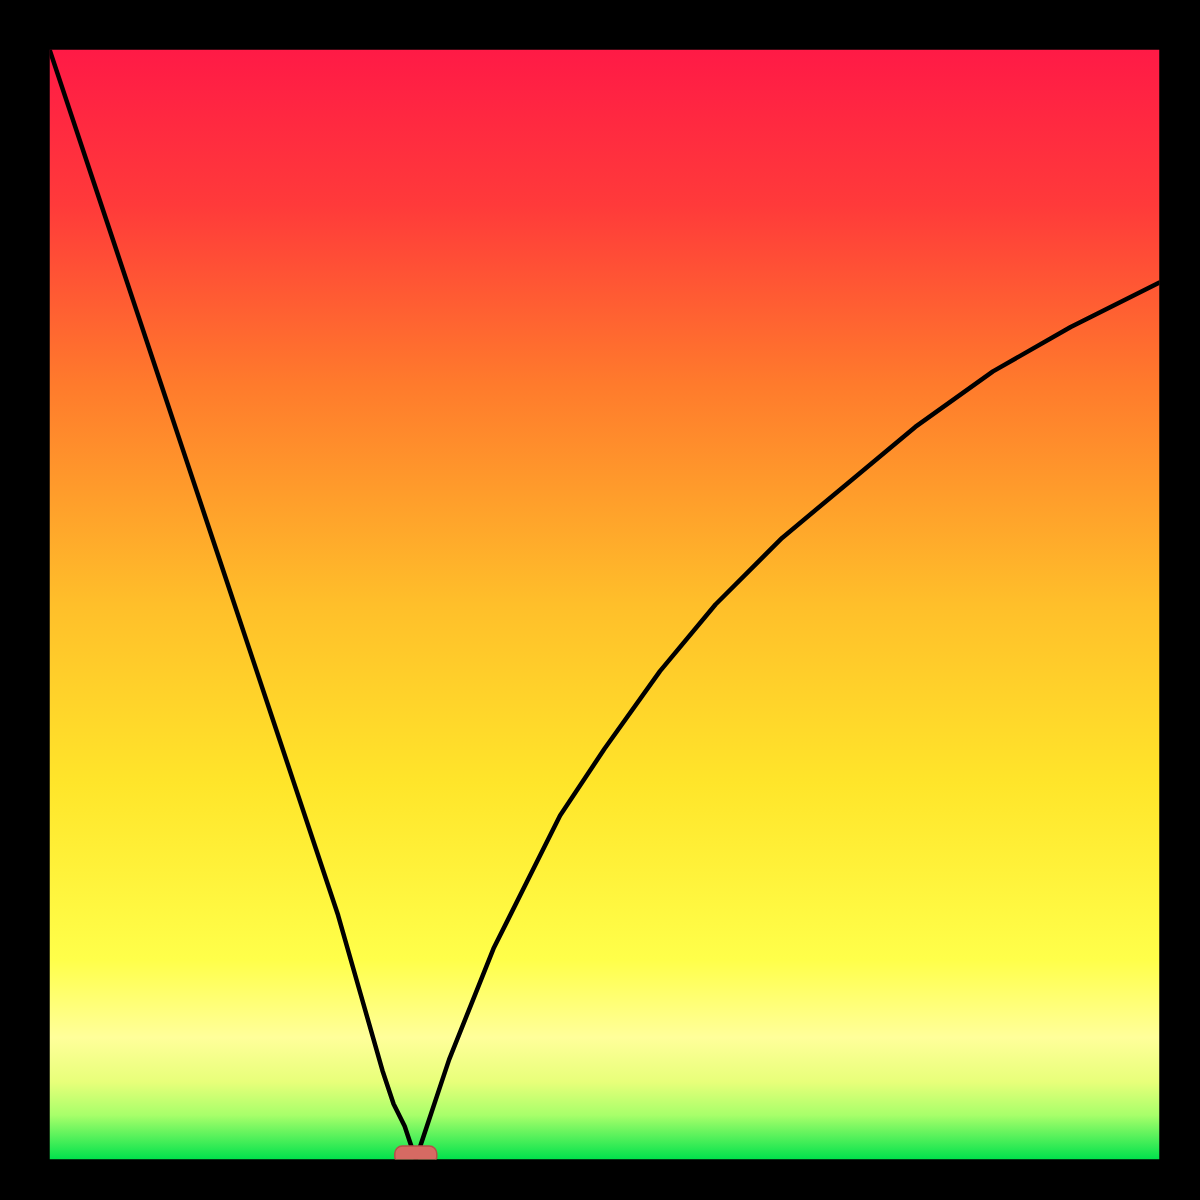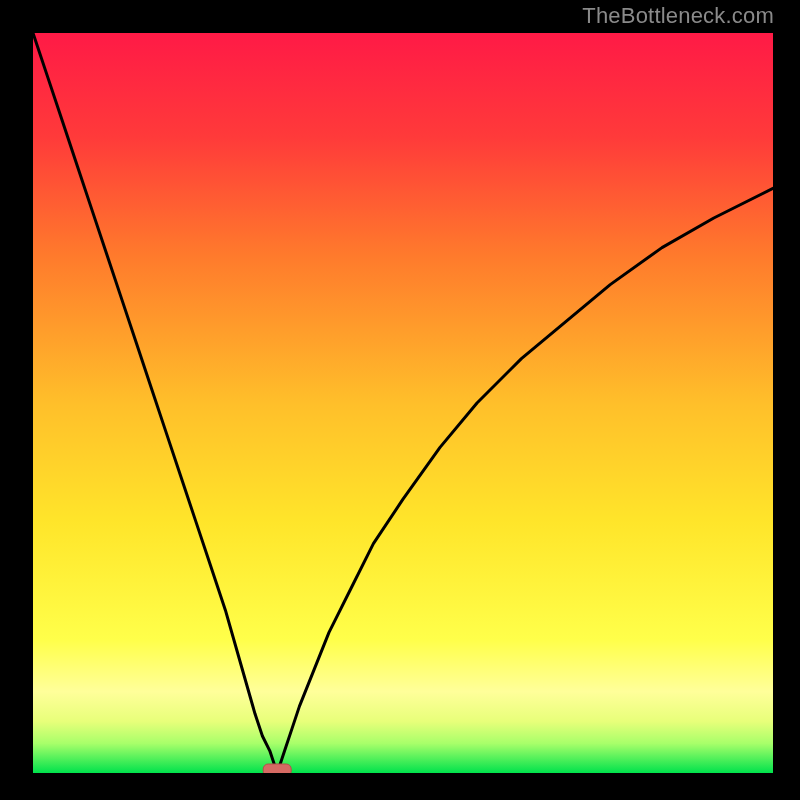--- a/index.html
+++ b/index.html
@@ -37,21 +37,20 @@
     display: block;
     width: 740px;
     height: 740px;
   }
 </style>
 </head>
 <body>
 
 <div class="page">
 
-  <div class="attribution">TheBottleneck.com</div>
 
   <div class="chart-area">
     <svg viewBox="0 0 740 740">
       <defs>
         <linearGradient id="bg-grad" x1="0" y1="0" x2="0" y2="1">
           <stop offset="0%" stop-color="#ff1a46"></stop>
           <stop offset="14%" stop-color="#ff3a3a"></stop>
           <stop offset="30%" stop-color="#ff7a2c"></stop>
           <stop offset="50%" stop-color="#ffbf2a"></stop>
           <stop offset="66%" stop-color="#ffe52a"></stop>

